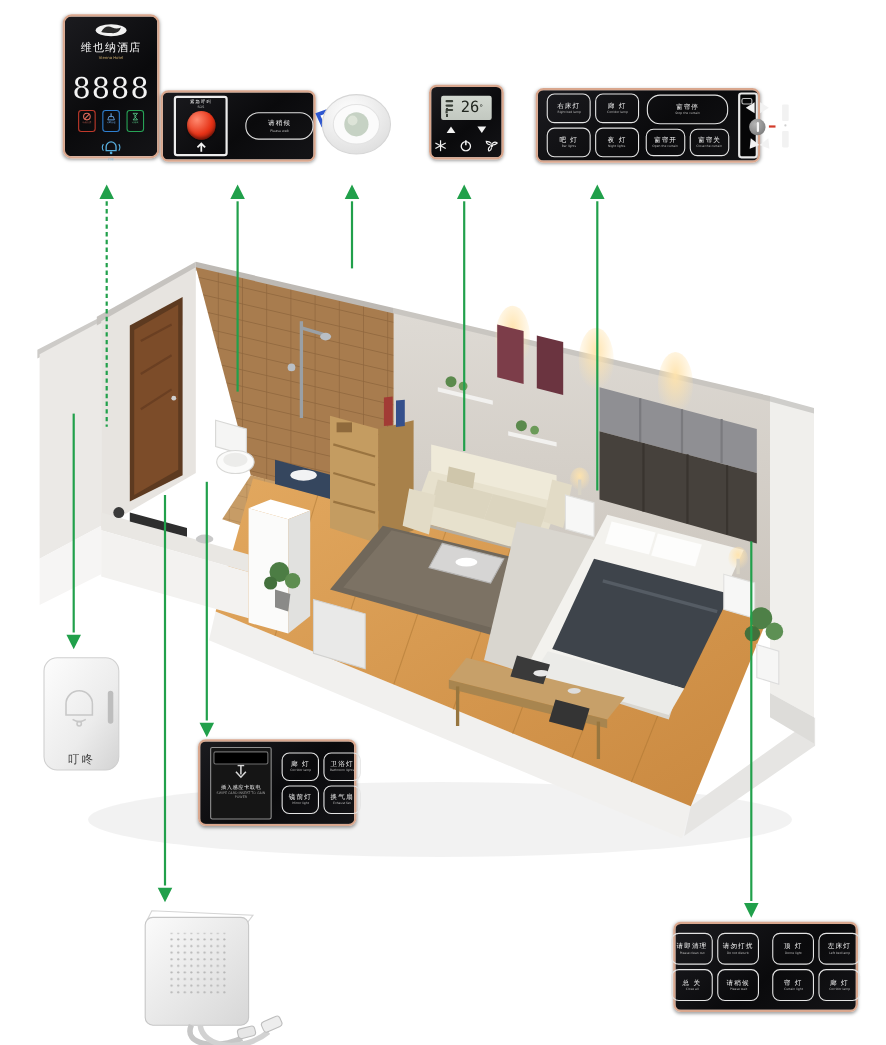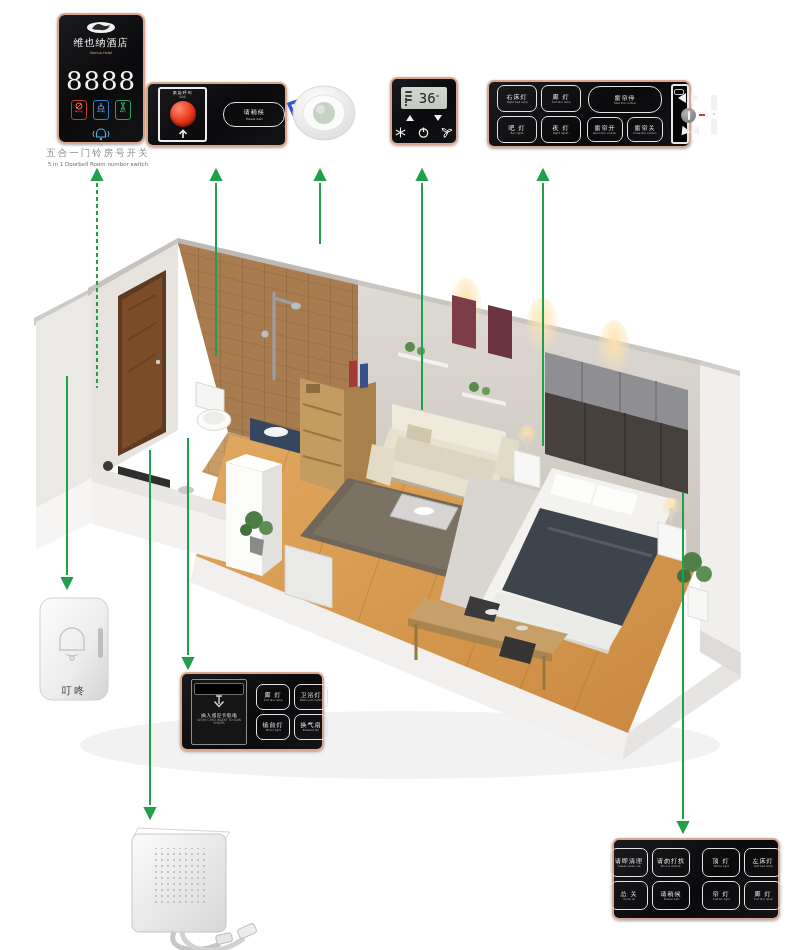--- a/index.html
+++ b/index.html
@@ -361,24 +361,20 @@
     </div>
     <div class="bellwrap">
       <svg width="20" height="15" viewBox="0 0 20 15">
         <path d="M10 2 a4.5 4.5 0 0 1 4.5 4.5 V10 H5.5 V6.5 A4.5 4.5 0 0 1 10 2 Z" fill="none" stroke="#58b0e0" stroke-width="1.2"></path>
         <circle cx="10" cy="12" r="1.2" fill="#58b0e0"></circle>
         <path d="M3 4 q-2 3 0 6 M17 4 q2 3 0 6" fill="none" stroke="#58b0e0" stroke-width="1"></path>
         </svg>
       <span class="lbl">门铃</span>
     </div>
   </div>
-  <div class="caption">
-    <div class="cn">五合一门铃房号开关</div>
-    <div class="en">5 in 1 Doorbell Room number switch</div>
-  </div>
 
   <div class="panel" id="p-sos">
     <div class="sq">
       <span class="cn">紧急呼叫</span>
       <span class="en">SOS</span>
       <div class="redbtn"></div>
       <svg width="12" height="11" viewBox="0 0 12 11">
         <path d="M6 10 V3 M2.5 6 L6 2.5 L9.5 6" fill="none" stroke="#f2f2f2" stroke-width="1.6"></path>
         </svg>
     </div>
@@ -403,21 +399,21 @@
   </svg>
 
   <div class="panel" id="p-thermo">
     <div class="lcd">
       <span class="dots"></span>
       <span class="seg">
           <i></i>
           <i></i>
           <i></i>
         </span>
-      <span class="temp">36</span>
+      <span class="temp">26</span>
       <span class="unit">°</span>
     </div>
     <div class="tharrows">
       <div class="tri-up"></div>
       <div class="tri-dn"></div>
     </div>
     <div class="thicons">
       <svg width="11" height="11" viewBox="0 0 11 11">
         <path d="M5.5 0.5 V10.5 M0.8 3 L10.2 8 M10.2 3 L0.8 8" stroke="#f2f2f2" stroke-width="1.1"></path>
         </svg>

